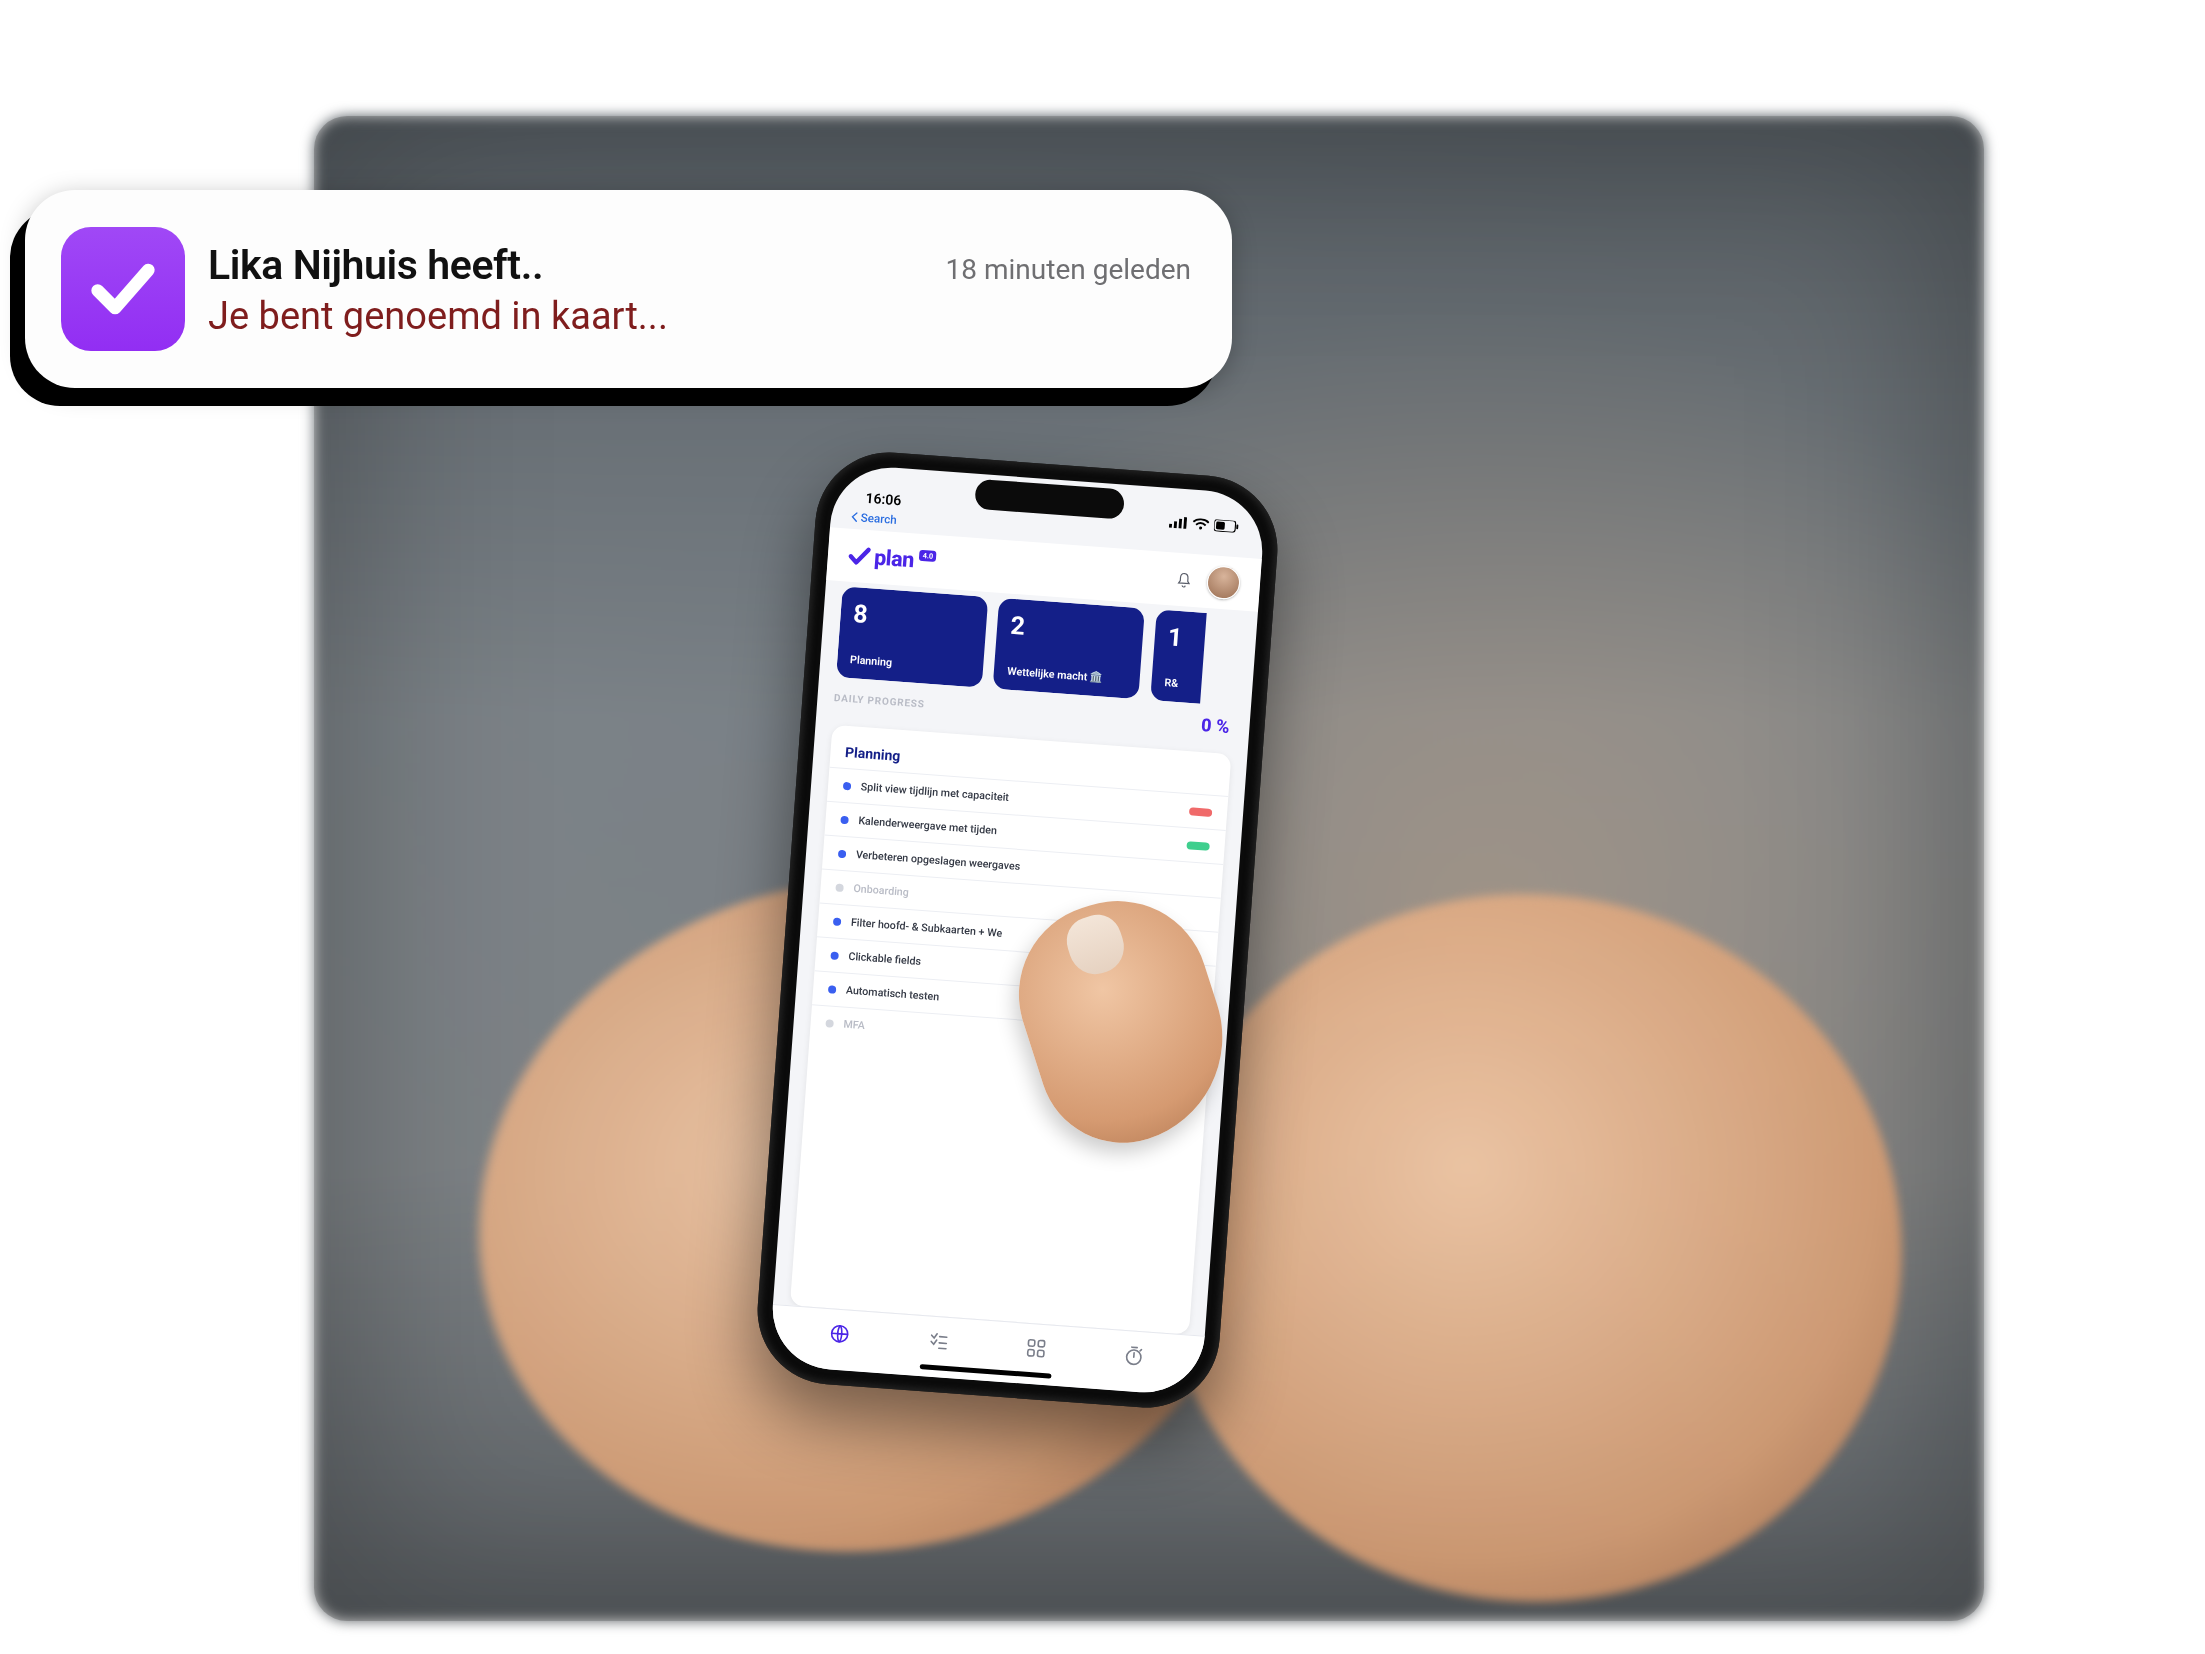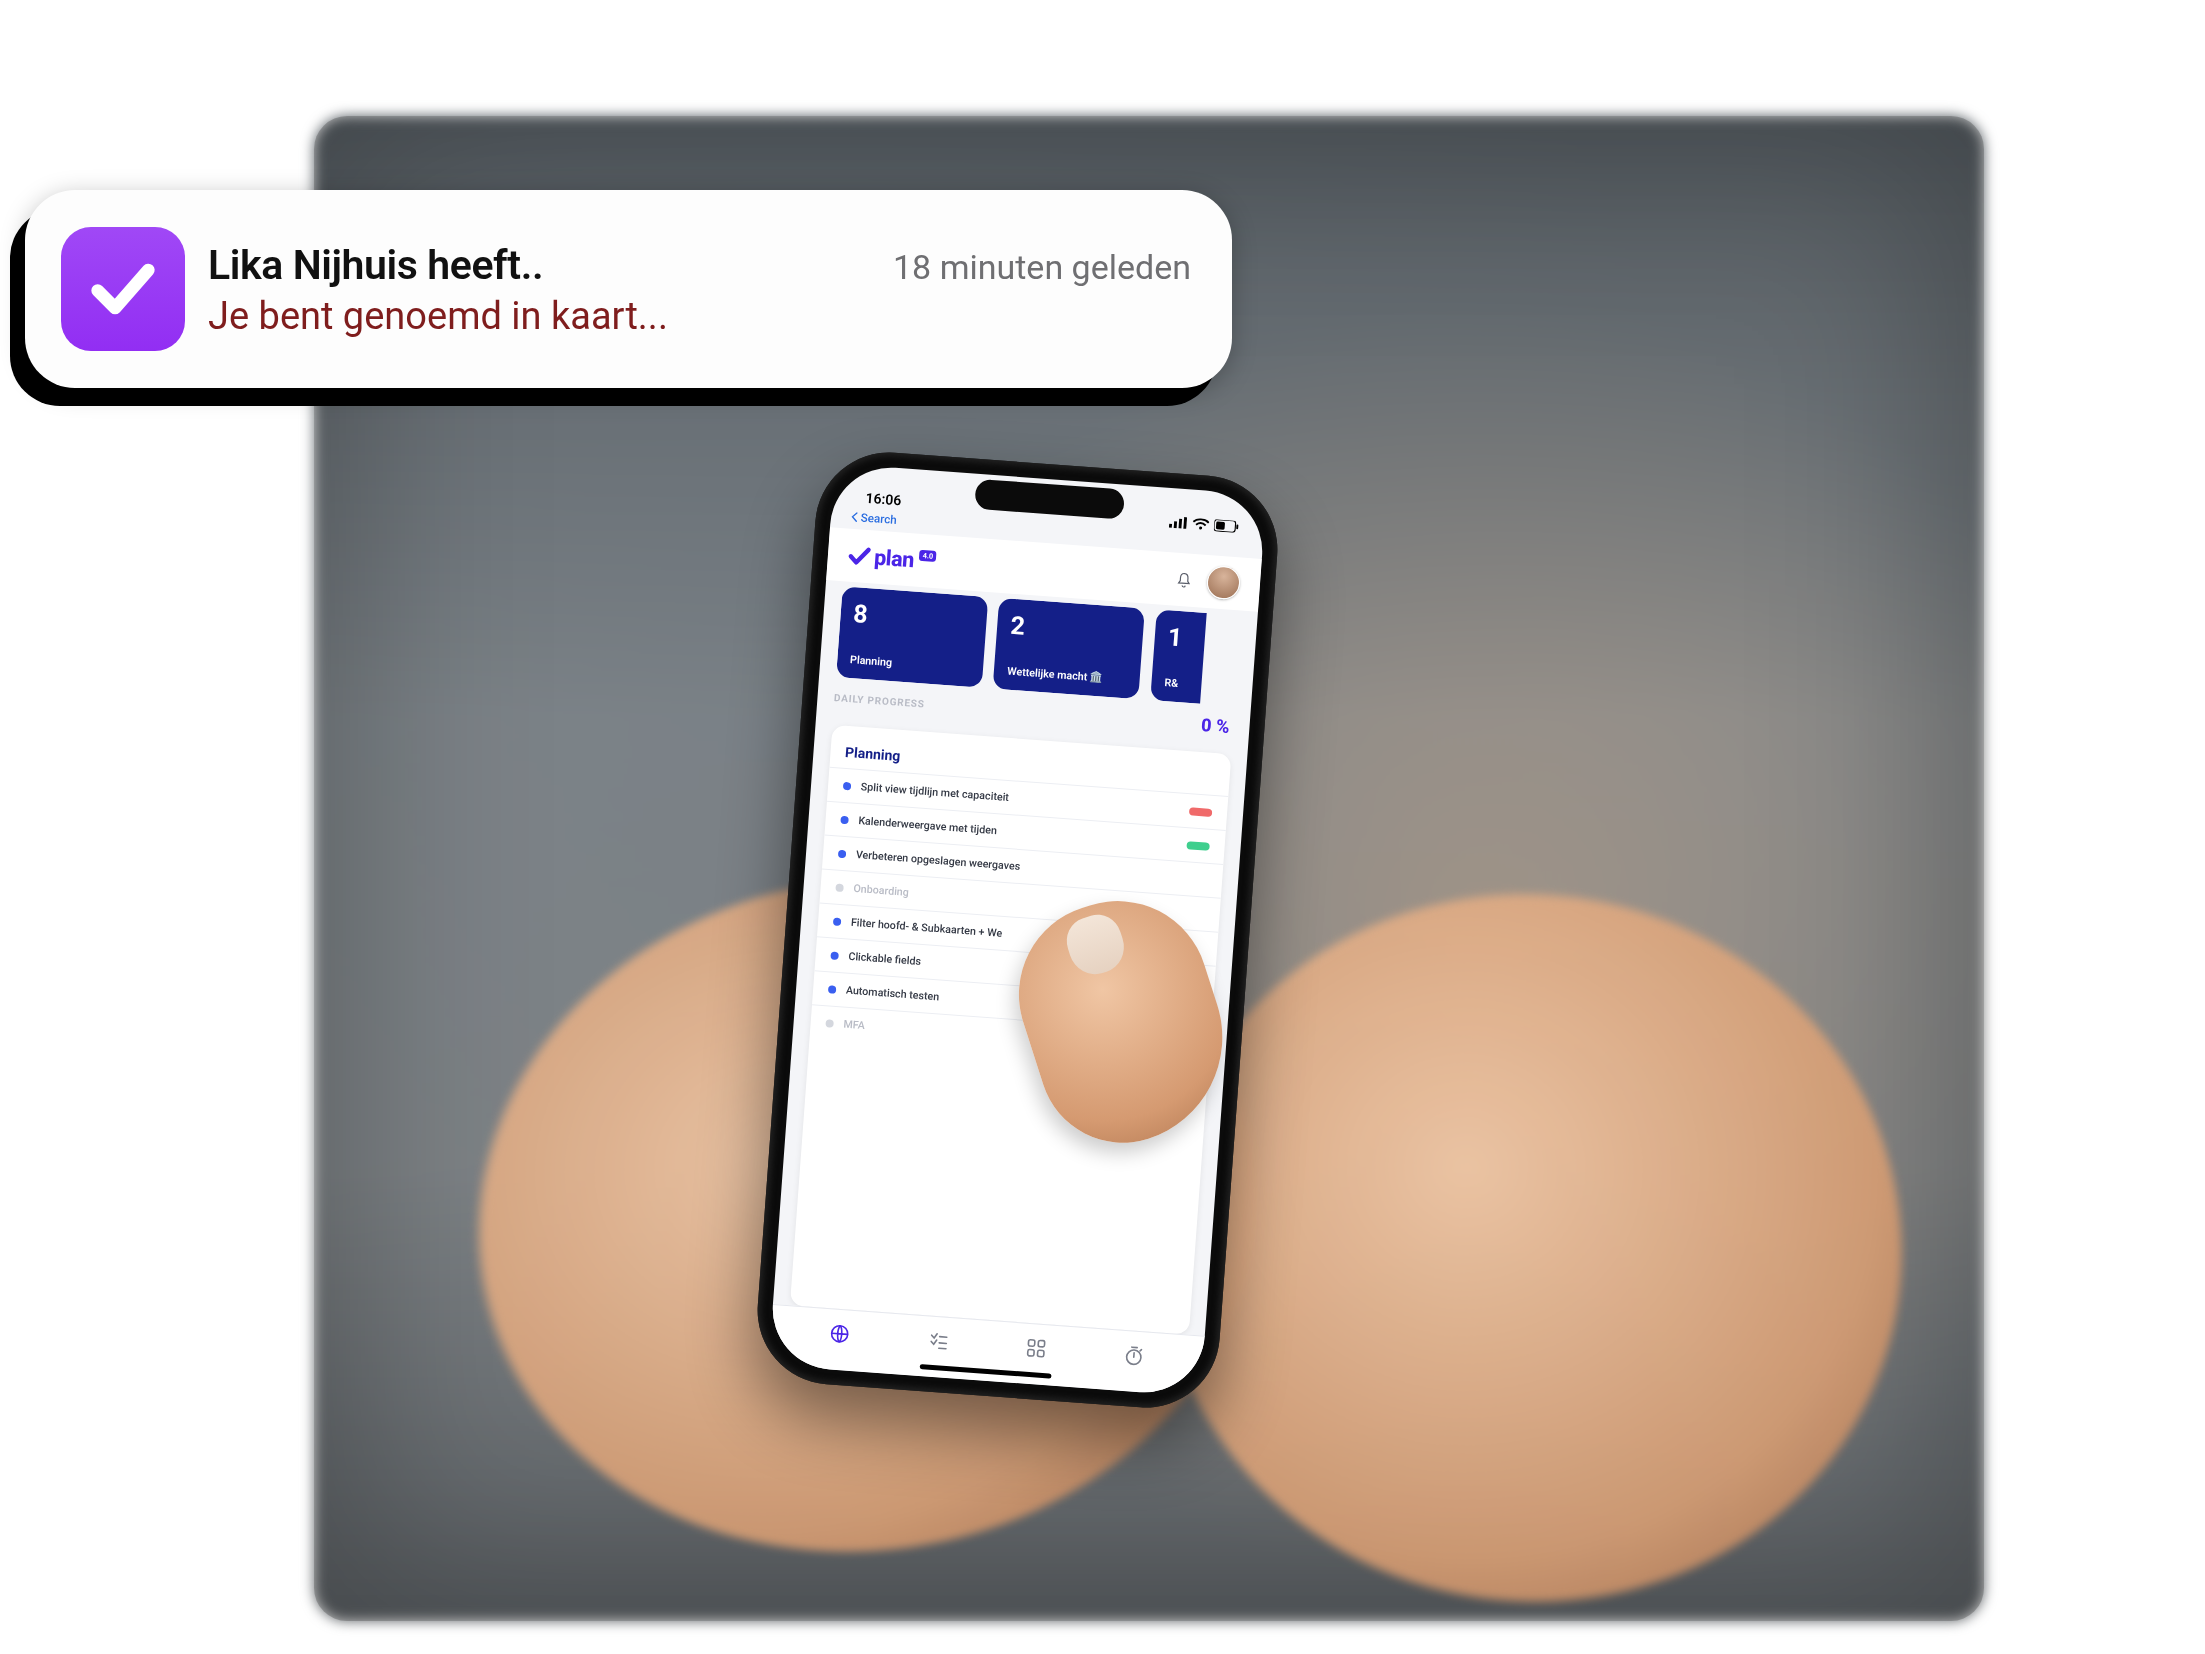--- a/index.html
+++ b/index.html
@@ -92,21 +92,21 @@
   .toast-icon svg { width: 76px; height: 76px; }
   .toast-body { flex: 1; display:flex; flex-direction:column; gap:5px; }
   .toast-top-row { display:flex; align-items:baseline; gap: 33px; }
   .toast-title {
     font-size: 41px;
     font-weight: 600;
     color: #111;
     letter-spacing: -0.4px;
   }
   .toast-time {
-    font-size: 34px;
+    font-size: 28px;
     font-weight: 400;
     color: #6f6f72;
     margin-left:auto;
     padding-right: 5px;
   }
   .toast-sub {
     font-size: 38px;
     font-weight: 400;
     color: #7f1d1d;
   }

